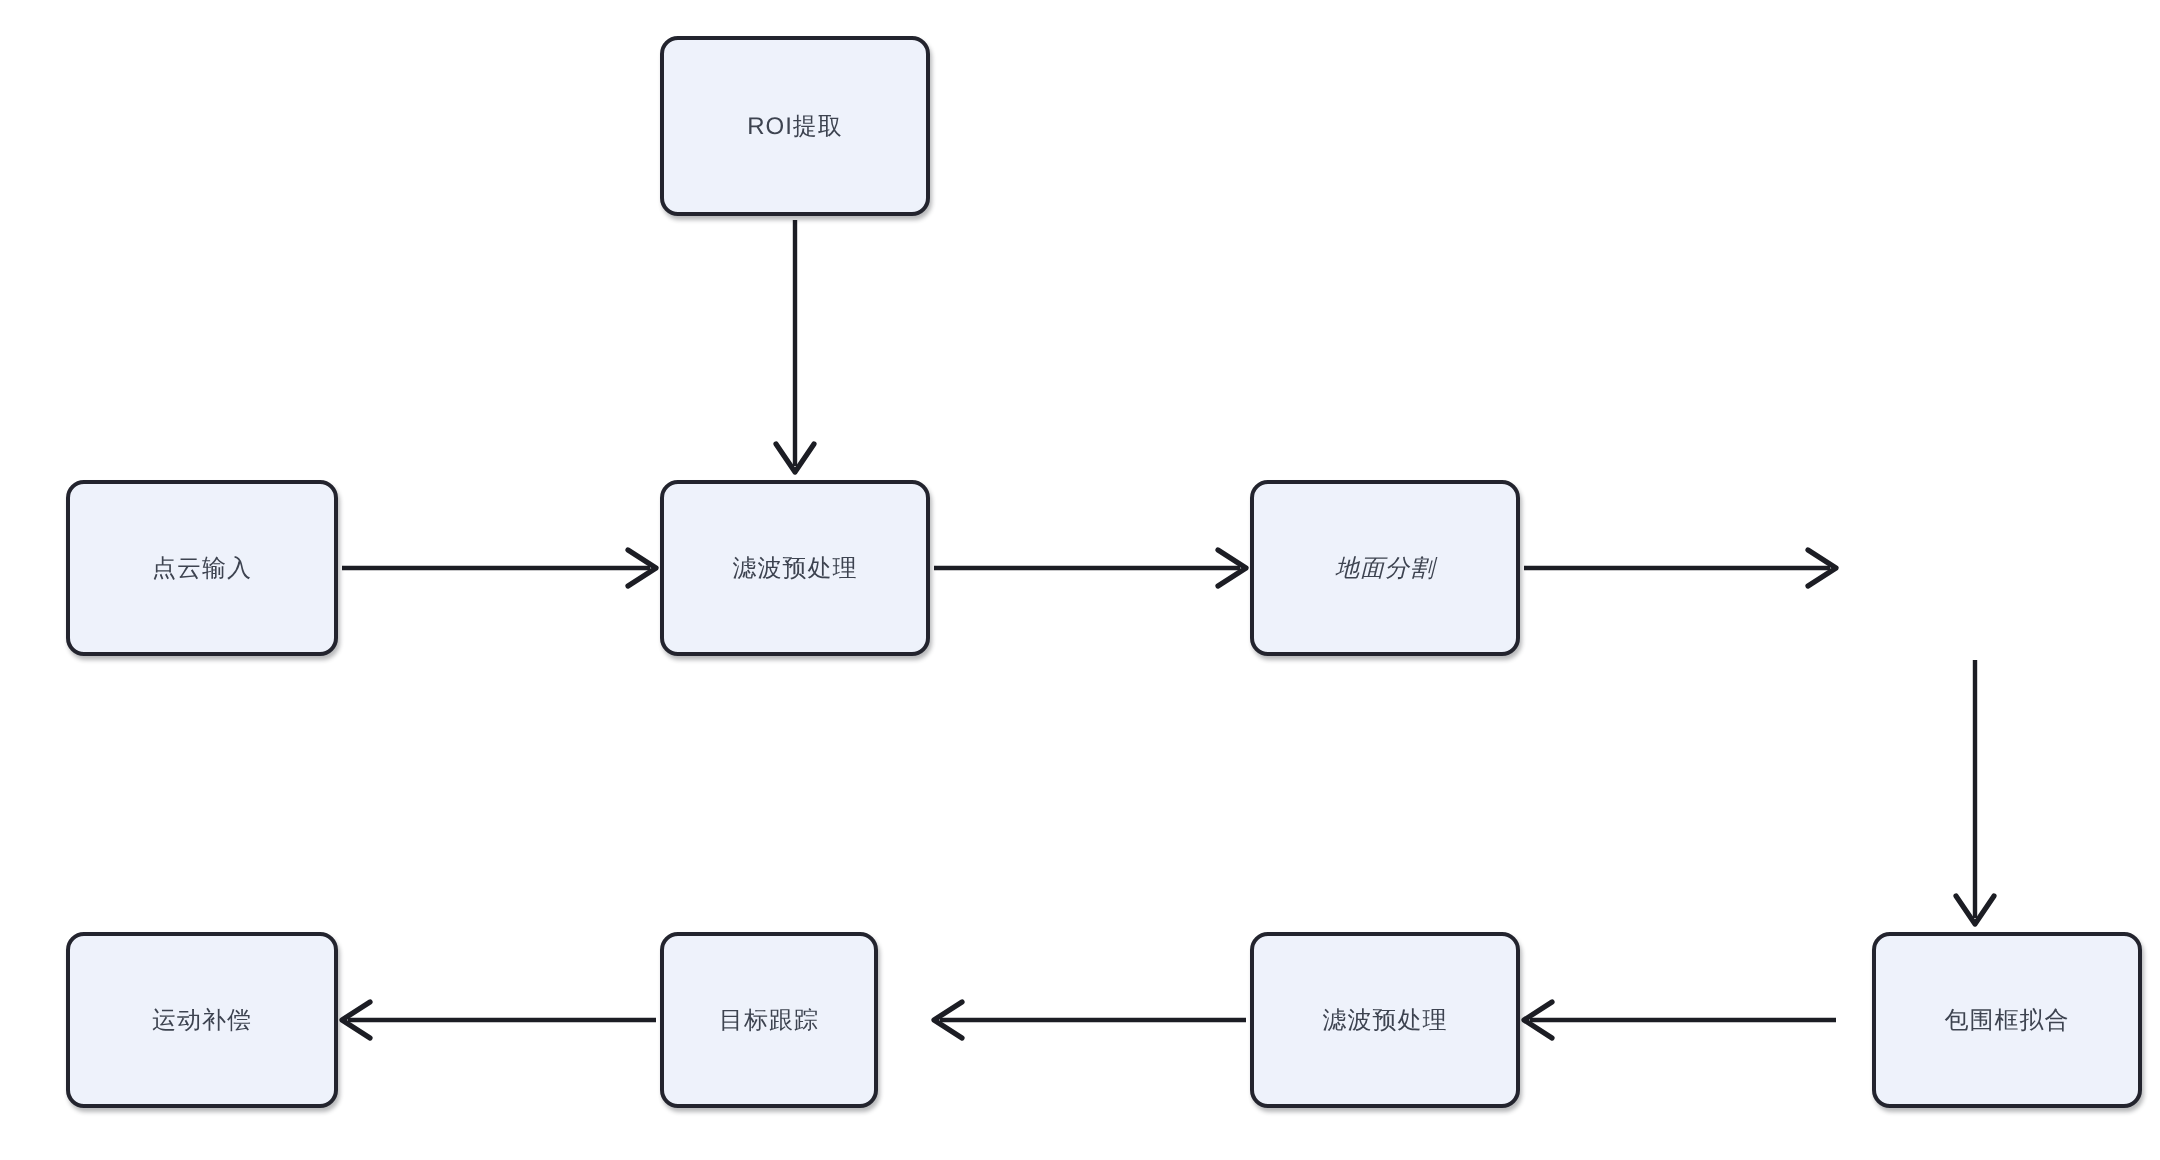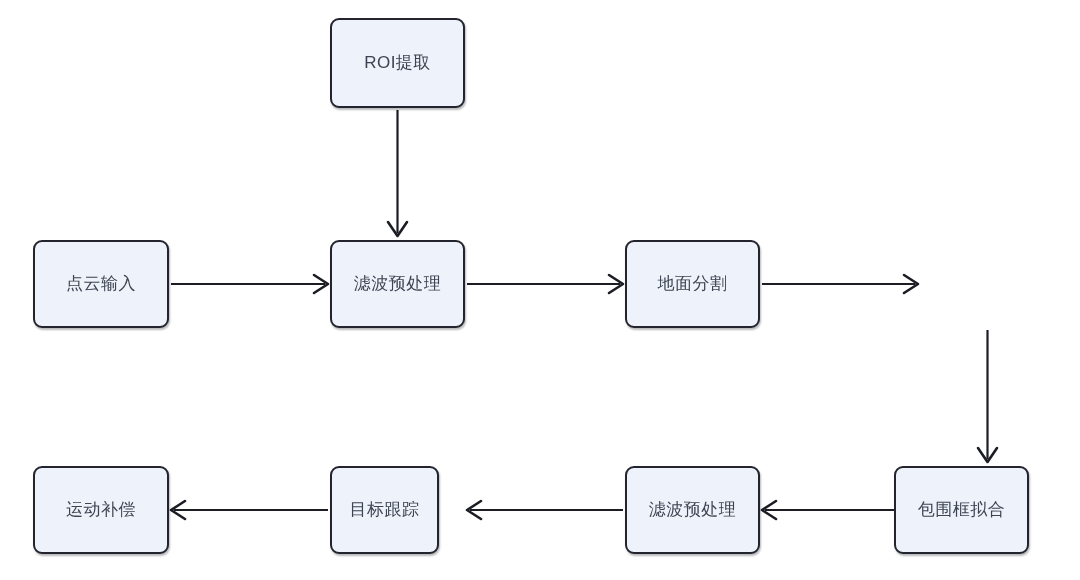--- a/index.html
+++ b/index.html
@@ -31,21 +31,21 @@
     box-sizing: border-box;
     background: #eef2fb;
     border: 2px solid #23242e;
     border-radius: 9px;
     display: flex;
     align-items: center;
     justify-content: center;
     box-shadow: 1px 2px 2px rgba(20,22,30,0.30);
   }
   .node-label {
-    font-size: 17px;
+    font-size: 12px;
     line-height: 1.2;
     color: #3d4350;
     letter-spacing: 0.5px;
     white-space: nowrap;
     text-align: center;
     font-weight: 400;
   }
 </style>
 </head>
 <body>
@@ -100,26 +100,26 @@
   </div>
 
   <div class="node" style="left:33px; top:240px; width:136px; height:88px;">
     <span class="node-label">点云输入</span>
   </div>
 
   <div class="node" style="left:330px; top:240px; width:135px; height:88px;">
     <span class="node-label">滤波预处理</span>
   </div>
 
-  <div class="node" style="left:625px; top:240px; width:135px; height:88px;">
+  <div class="node" style="left:625px; top:240px; width:135px; height:88px;font-style:italic;">
     <span class="node-label">地面分割</span>
   </div>
 
 
-  <div class="node" style="left:894px; top:466px; width:135px; height:88px;">
+  <div class="node" style="left:936px; top:466px; width:135px; height:88px;">
     <span class="node-label">包围框拟合</span>
   </div>
 
   <div class="node" style="left:625px; top:466px; width:135px; height:88px;">
     <span class="node-label">滤波预处理</span>
   </div>
 
   <div class="node" style="left:330px; top:466px; width:109px; height:88px;">
     <span class="node-label">目标跟踪</span>
   </div>

